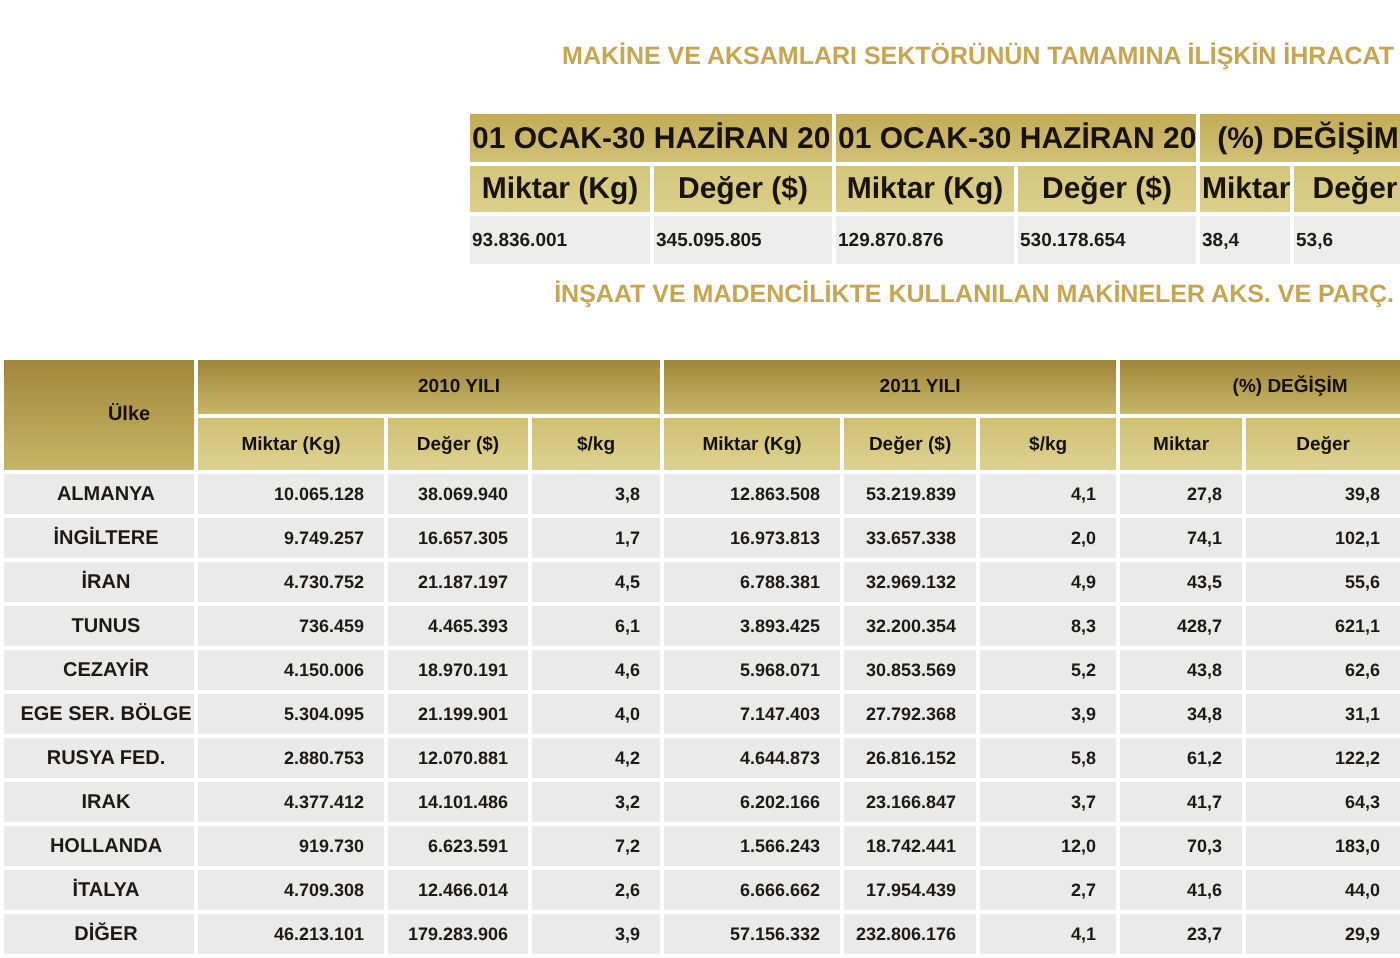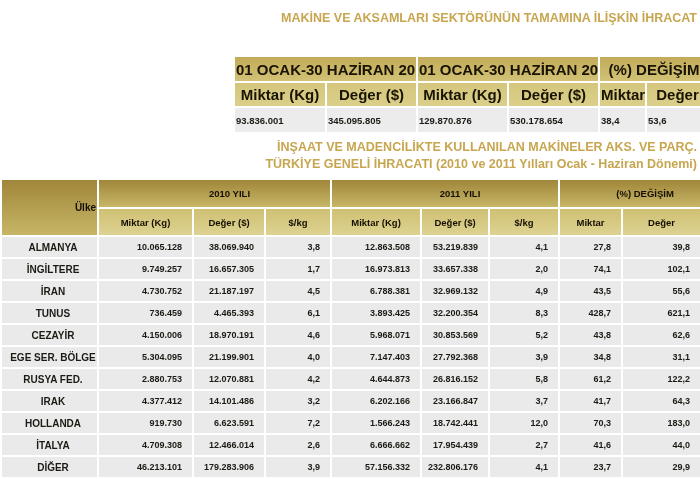--- a/index.html
+++ b/index.html
@@ -6,21 +6,21 @@
   body{
     width:700px;height:479px;position:relative;background:#ffffff;
     font-family:"Liberation Sans","DejaVu Sans",sans-serif;
     -webkit-font-smoothing:antialiased;
   }
   .title{
     position:absolute;right:3px;text-align:right;
     color:#c7a64f;font-weight:bold;font-size:12.5px;line-height:17px;
     letter-spacing:0px;white-space:nowrap;
   }
-  #title-1{top:10px;}
+  #title-1{top:20px;}
   #title-2{top:139px;}
 
   table{border-collapse:separate;border-spacing:2px;table-layout:fixed;}
   th,td{overflow:hidden;white-space:nowrap;}
 
   
   #summary-table{position:absolute;left:233px;top:55px;width:467px;}
   #summary-table th{
     font-size:15px;color:#191303;font-weight:bold;text-align:center;
   }
@@ -29,21 +29,21 @@
   #summary-table td{
     height:22px;background:#ececec;text-align:left;
     font-size:9.5px;font-weight:bold;color:#1c1a14;
   }
 
   
   #detail-table{position:absolute;left:0;top:178px;width:700px;}
   #detail-table th{font-size:9.5px;color:#161003;font-weight:bold;text-align:center;}
   #detail-table th.ulke{
     background:linear-gradient(180deg,#a0863a,#cfc178);
-    text-align:right;padding-left:8px;font-size:10px;
+    text-align:center;padding-left:8px;font-size:10px;
   }
   #detail-table tr.grp th{height:25px;background:linear-gradient(180deg,#a0863a,#c7b667);padding-left:31px;}
   #detail-table tr.sub th{height:24px;background:linear-gradient(180deg,#cfc073,#ddd292);}
   #detail-table td{
     height:18px;background:#eaeaea;font-size:9px;font-weight:bold;color:#1c1a14;
   }
   #detail-table td.country{text-align:center;padding-left:8px;font-size:10px;}
   #detail-table td.num{text-align:right;padding-right:10px;}
 </style>
 </head>
@@ -84,21 +84,20 @@
       <td>129.870.876</td>
       <td>530.178.654</td>
       <td>38,4</td>
       <td>53,6</td>
     </tr>
   </tbody>
 </table>
 
 <div class="title" id="title-2">
   <div>İNŞAAT VE MADENCİLİKTE KULLANILAN MAKİNELER AKS. VE PARÇ.</div>
-  <div>TÜRKİYE GENELİ İHRACATI (2010 ve 2011 Yılları Ocak - Haziran Dönemi)</div>
 </div>
 
 <table id="detail-table">
   <colgroup>
     <col style="width:95px">
       <col style="width:93px">
       <col style="width:70px">
     <col style="width:64px">
       <col style="width:88px">
       <col style="width:66px">

